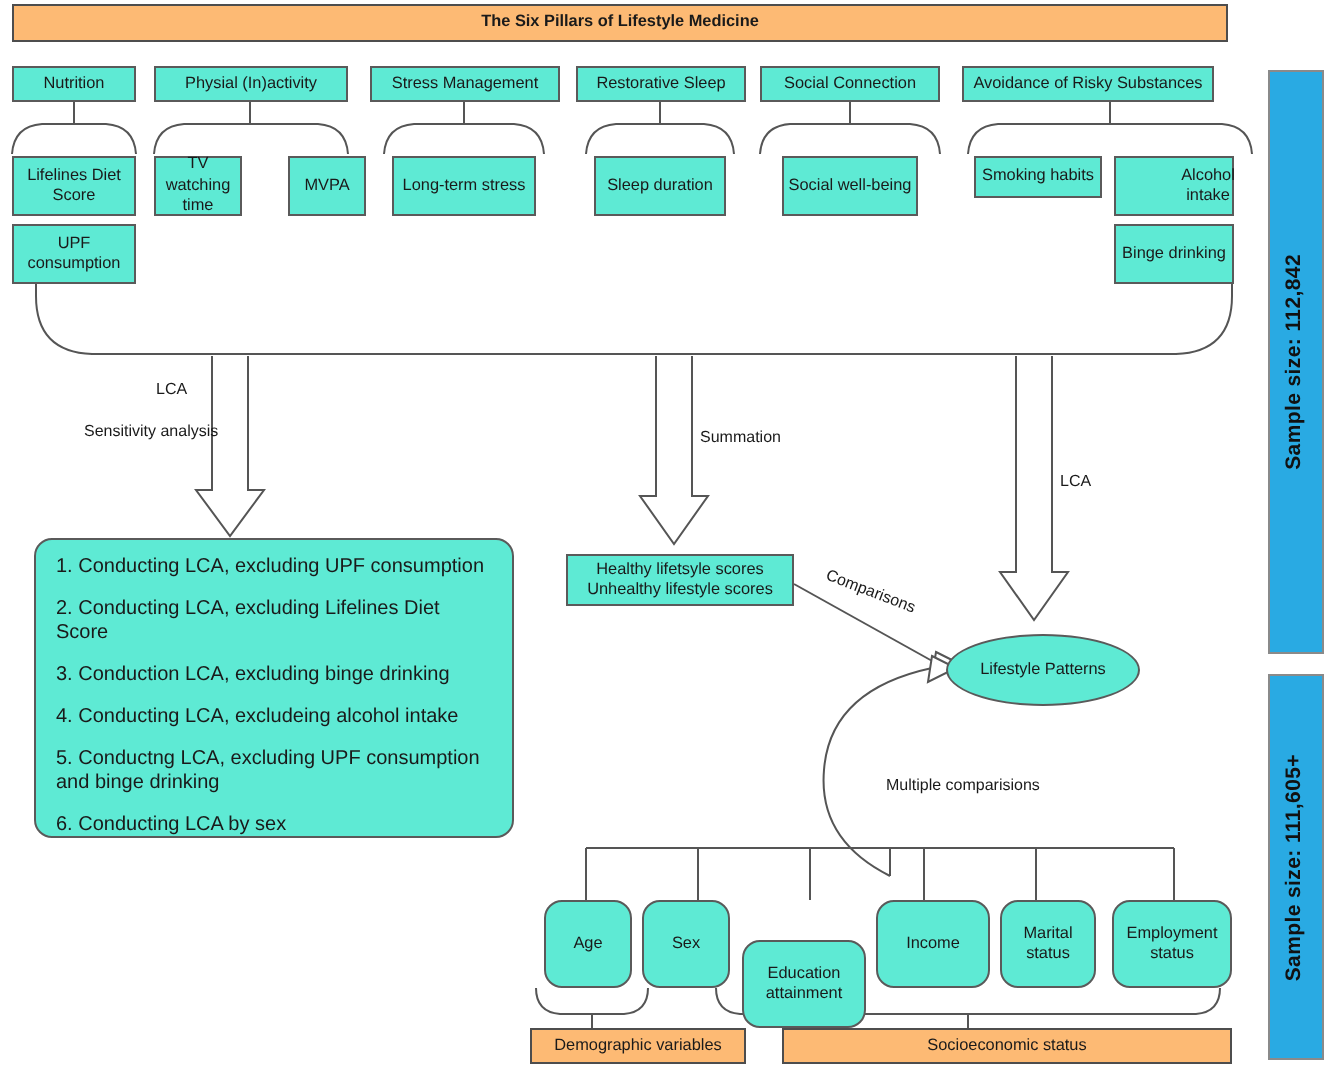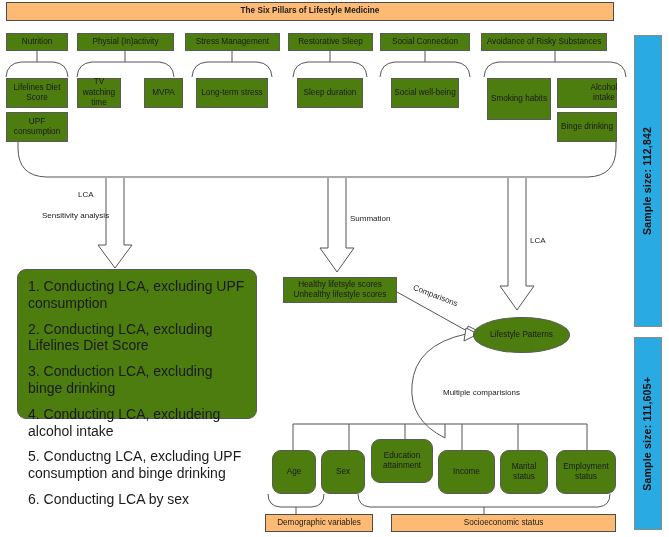--- a/index.html
+++ b/index.html
@@ -4,21 +4,21 @@
 <style>
   html,body{margin:0;padding:0;background:#ffffff;}
   body{font-family:"Liberation Sans","DejaVu Sans",sans-serif;}
   #stage{position:relative;width:669px;height:537px;overflow:hidden;background:#fff;}
   #svg-layer{position:absolute;left:0;top:0;width:669px;height:537px;}
 
   .box{
     position:absolute;
     box-sizing:border-box;
     border:1px solid #5a5a5a;
-    background:#4d7c0f;
+    background:#5eead4;
     display:flex;align-items:center;justify-content:center;
     text-align:center;
     color:#1a1a1a;
     font-size:8.2px;
     line-height:1.28;
     padding:1px 2px;
   }
   .gray{background:#fdba74;border:1px solid #4d4d4d;font-weight:bold;}
   .blue{
     background:#29aae3;border:1px solid #8a8a8a;color:#111;
@@ -28,21 +28,21 @@
     writing-mode:vertical-rl;
     transform:rotate(180deg);
     white-space:nowrap;
   }
   .rounded{border-radius:9px;}
   .ellipse{border-radius:50%;}
   .list-box{
     align-items:flex-start;justify-content:center;
     text-align:left;
     padding:8px 10px;
-    font-size:14px;
+    font-size:10px;
     line-height:1.2;
   }
   .list-box ol{margin:0;padding:0;list-style:none;}
   .list-box li{margin:0 0 9px 0;}
   .list-box li:last-child{margin-bottom:0;}
   .lbl{
     position:absolute;
     font-size:8px;
     color:#1a1a1a;
     white-space:nowrap;
@@ -150,21 +150,21 @@
   </div>
 
   <div class="box" style="left:297px;top:78px;width:66px;height:30px;">
     <span>Sleep duration</span>
   </div>
 
   <div class="box" style="left:391px;top:78px;width:68px;height:30px;">
     <span>Social well-being</span>
   </div>
 
-  <div class="box" style="left:487px;top:78px;width:64px;height:42px;">
+  <div class="box" style="left:487px;top:78px;width:64px;height:21px;">
     <span>Smoking habits</span>
   </div>
   <div class="box" style="left:557px;top:78px;width:60px;height:30px;padding-left:36px;">
     <span>Alcohol intake</span>
   </div>
   <div class="box" style="left:557px;top:112px;width:60px;height:30px;">
     <span>Binge drinking</span>
   </div>
 
   <div class="lbl" style="left:78px;top:190px;">LCA</div>
@@ -193,21 +193,21 @@
   <div class="box ellipse" style="left:473px;top:317px;width:97px;height:36px;">
     <span>Lifestyle Patterns</span>
   </div>
 
   <div class="box rounded" style="left:272px;top:450px;width:44px;height:44px;">
     <span>Age</span>
   </div>
   <div class="box rounded" style="left:321px;top:450px;width:44px;height:44px;">
     <span>Sex</span>
   </div>
-  <div class="box rounded" style="left:371px;top:439px;width:62px;height:44px;">
+  <div class="box rounded" style="left:371px;top:470px;width:62px;height:44px;">
     <span>Education attainment</span>
   </div>
   <div class="box rounded" style="left:438px;top:450px;width:57px;height:44px;">
     <span>Income</span>
   </div>
   <div class="box rounded" style="left:500px;top:450px;width:48px;height:44px;">
     <span>Marital status</span>
   </div>
   <div class="box rounded" style="left:556px;top:450px;width:60px;height:44px;">
     <span>Employment status</span>

